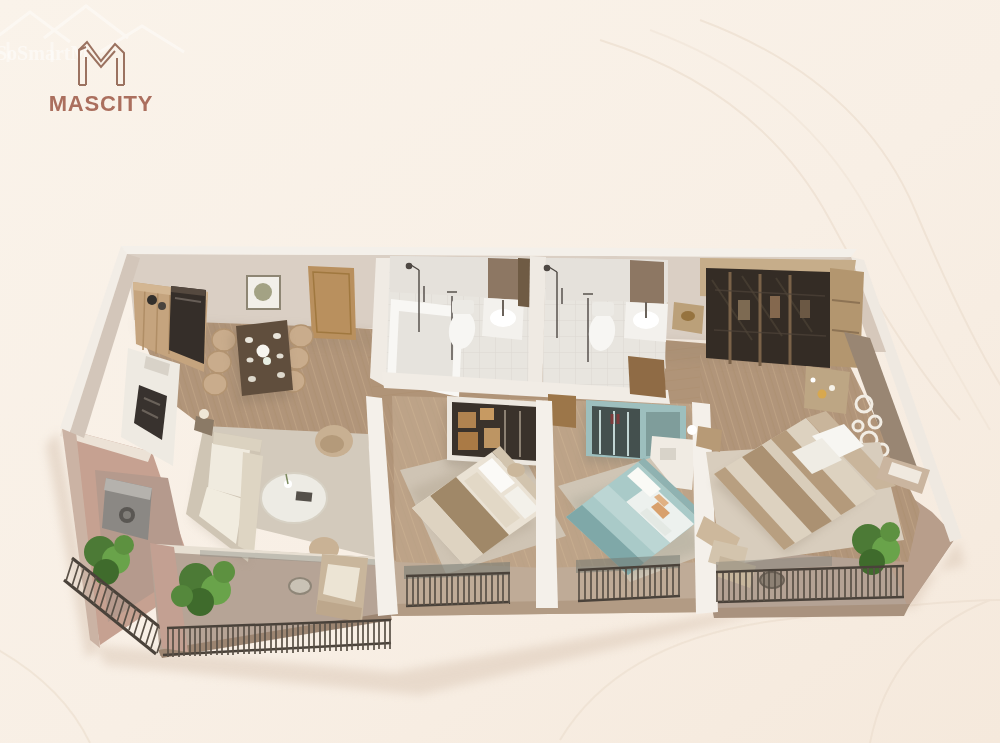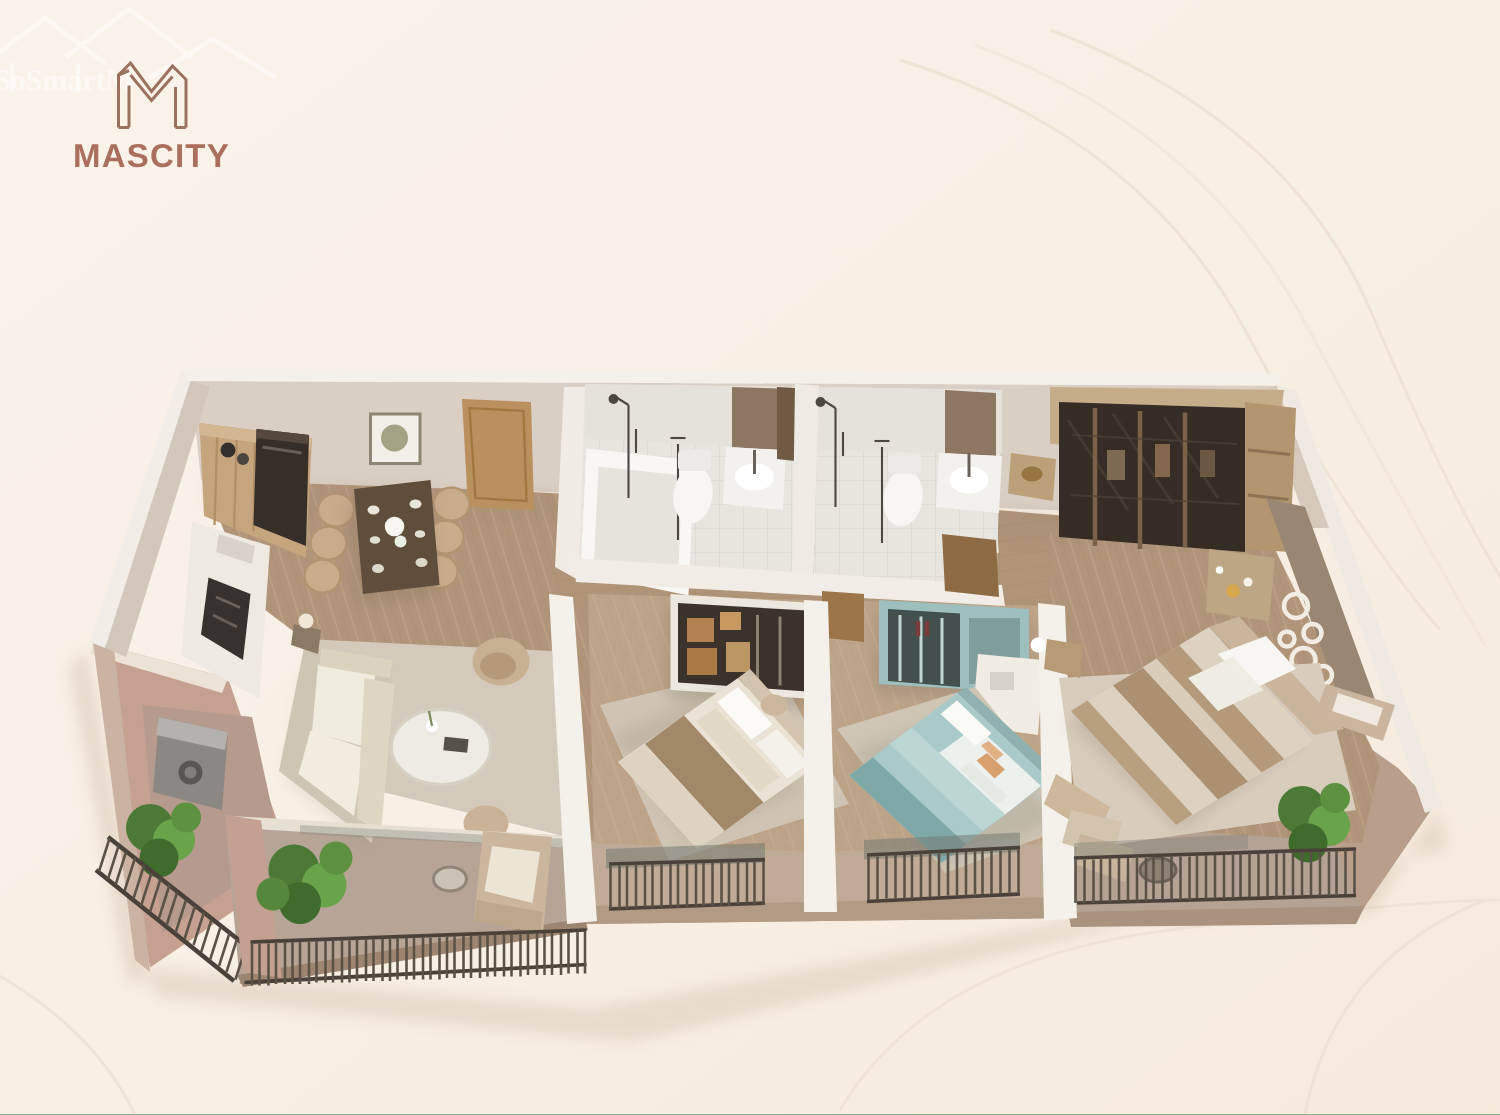--- a/index.html
+++ b/index.html
@@ -1,17 +1,17 @@
 <!DOCTYPE html>
 <html><head>
 <meta charset="utf-8">
 <style>
   html,body{margin:0;padding:0;}
   body{width:1000px;height:743px;overflow:hidden;font-family:"Liberation Sans",sans-serif;}
-  #scene{position:relative;width:1000px;height:743px;background:#15803d;}
+  #scene{position:relative;width:1000px;height:743px;background:#a16207;}
   svg{display:block;}
 </style>
 </head>
 <body>
 <div id="scene">
 <svg width="1000" height="743" viewBox="0 0 1000 743">
 <defs>
   <linearGradient id="bggrad" x1="0" y1="0" x2="1" y2="1">
     <stop offset="0" stop-color="#faf3ea"></stop>
     <stop offset="0.55" stop-color="#f8efe5"></stop>

